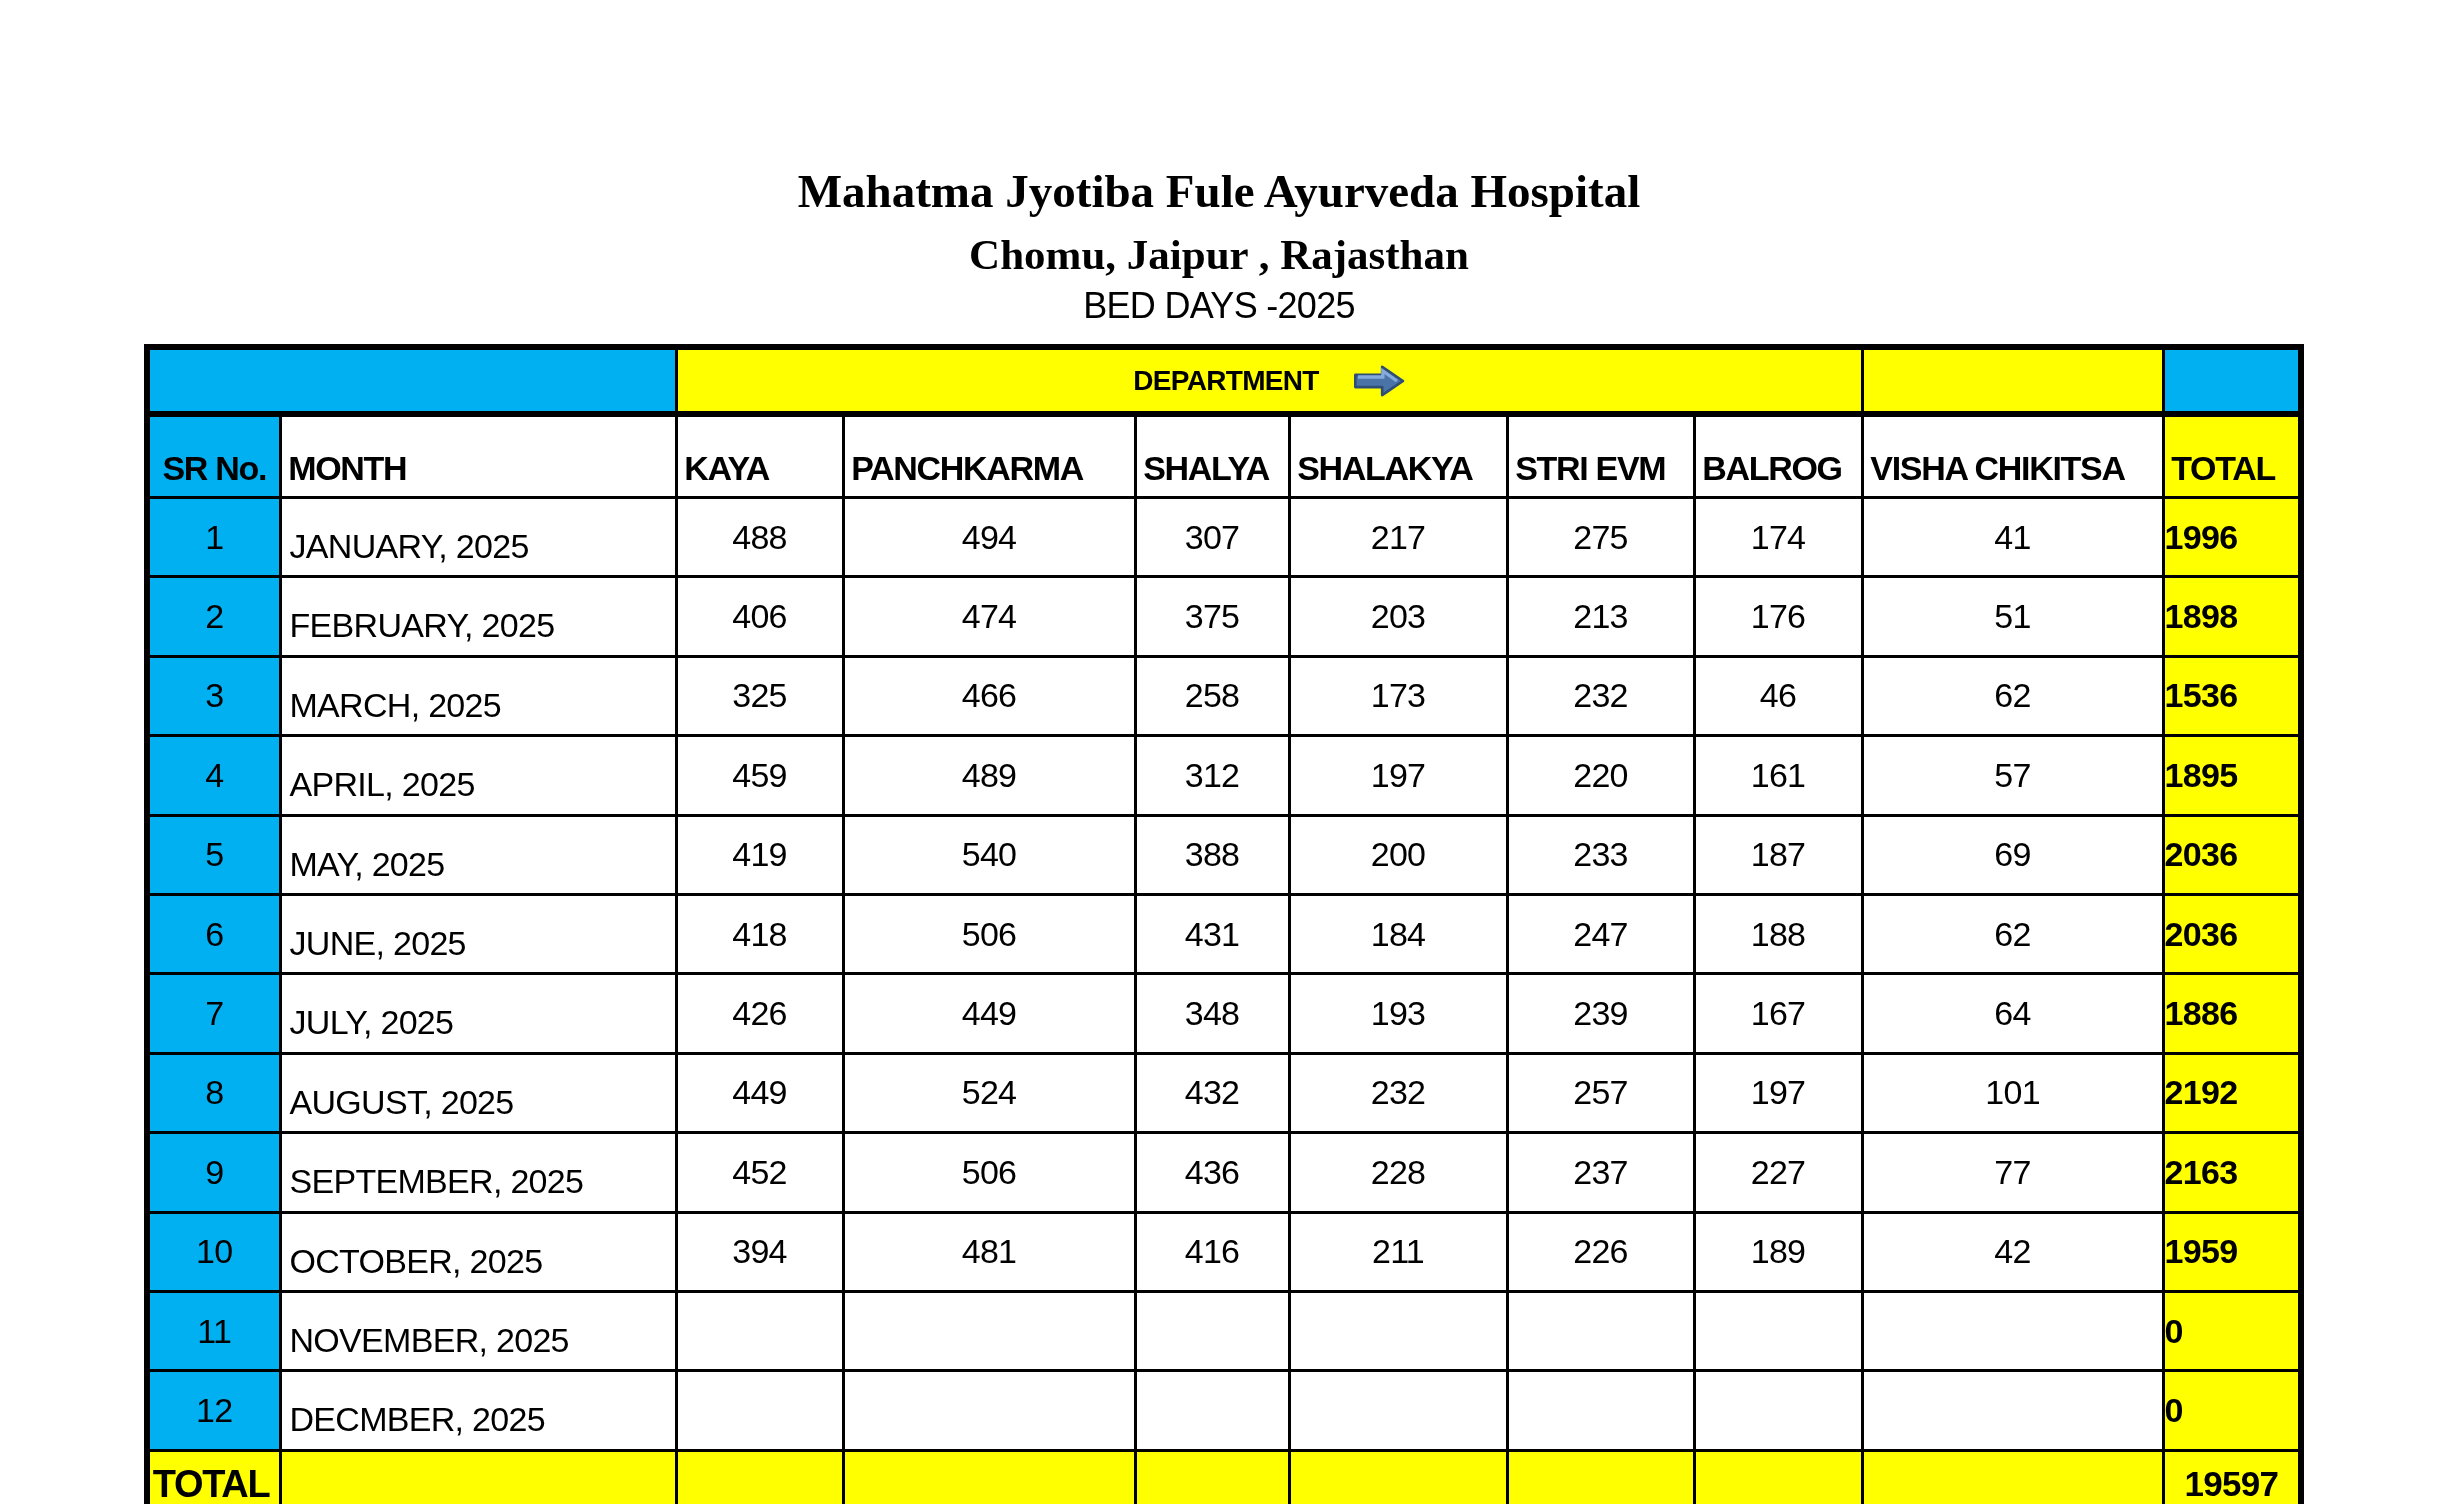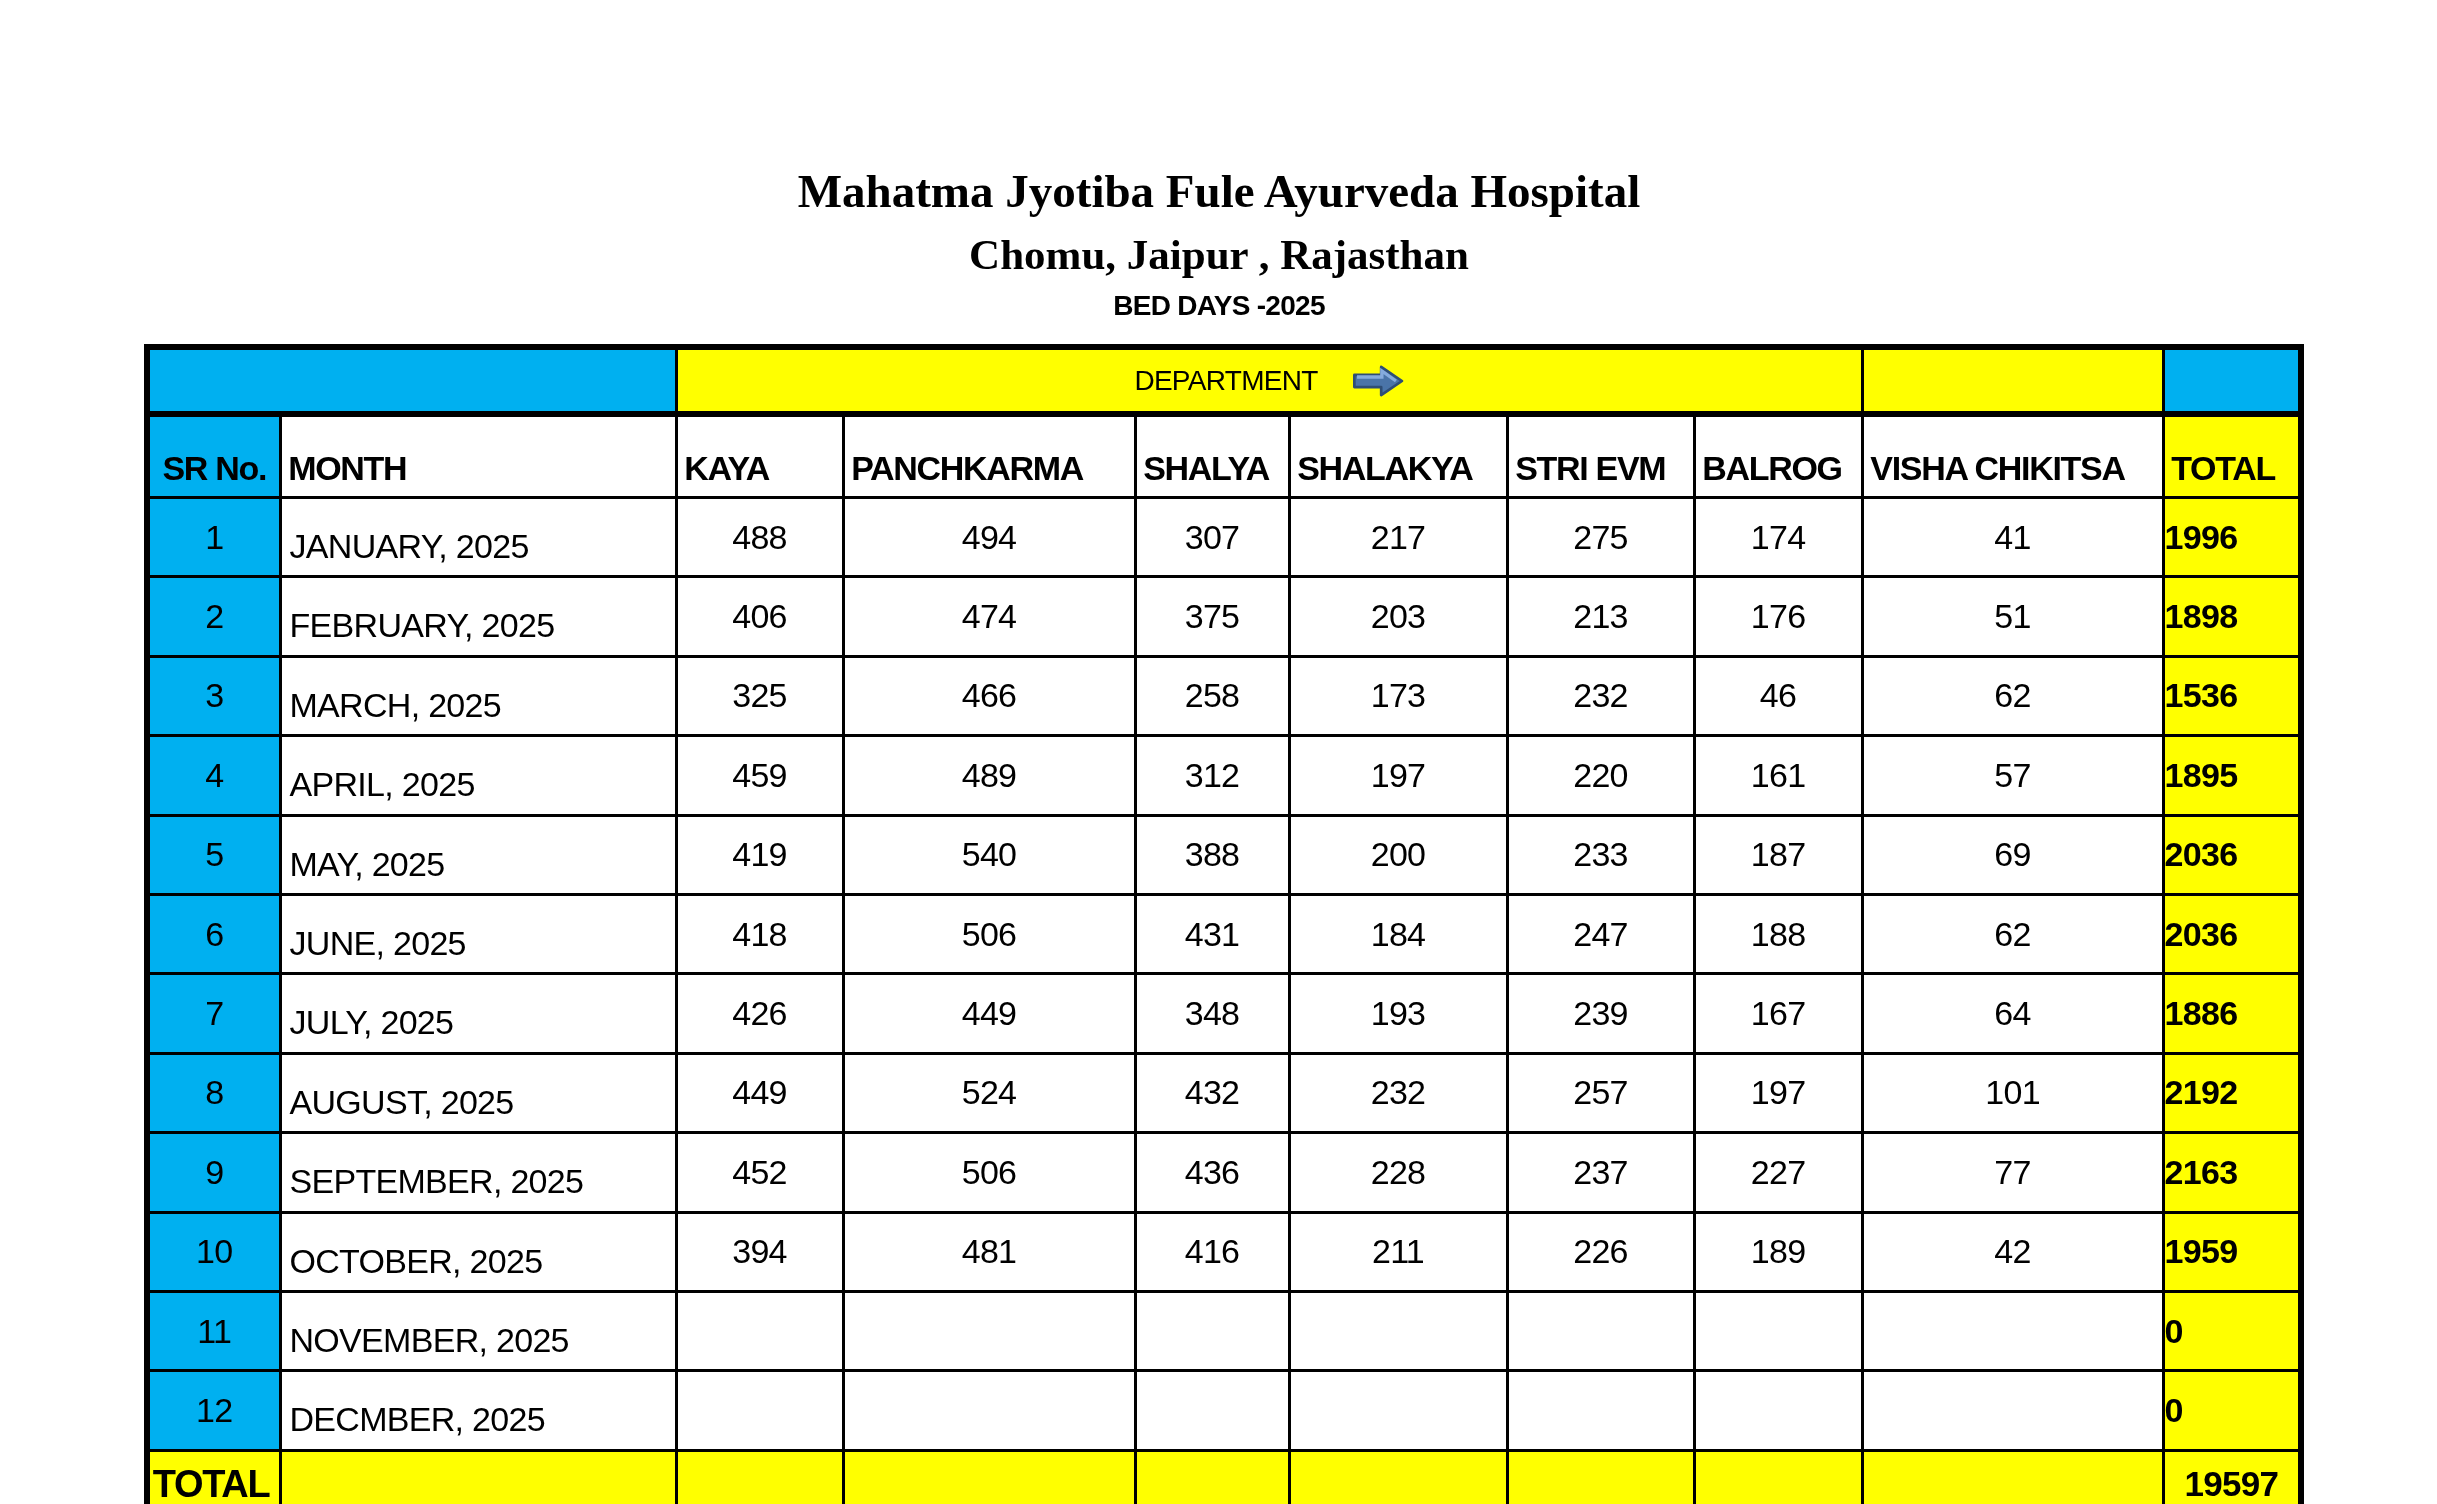--- a/index.html
+++ b/index.html
@@ -13,36 +13,36 @@
   .titles{position:absolute;top:156px;left:0;width:2438px;text-align:center;}
   .title{
     font-family:"Liberation Serif",serif;
     font-weight:bold;font-size:47px;line-height:70px;margin:0;
   }
   .subtitle{
     font-family:"Liberation Serif",serif;
     font-weight:bold;font-size:43px;line-height:58px;margin:0;
   }
   .report-heading{
-    font-weight:bold;font-size:28px;line-height:44px;margin:0;letter-spacing:-0.7px;
+    font-weight:normal;font-size:36px;line-height:44px;margin:0;letter-spacing:-0.7px;
   }
   
   table.bed-table{
     position:absolute;left:144px;top:344px;
     width:2155px;table-layout:fixed;
     border-collapse:collapse;border:6.7px solid #000;
     background:#fff;
   }
   td{border:3.4px solid #000;padding:0;overflow:hidden;white-space:nowrap;}
   tr.band-row td{height:61px;border-bottom-width:6px;}
   .cyan{background:#00B0F0;}
   .yellow{background:#FFFF00;}
   .band-dept{
     text-align:center;vertical-align:middle;
-    font-weight:normal;font-size:28px;letter-spacing:-0.7px;
+    font-weight:bold;font-size:28px;letter-spacing:-0.7px;
   }
   .band-dept .dept-wrap{display:inline-flex;align-items:center;gap:35px;}
   tr.header-row td{
     height:71px;vertical-align:bottom;
     font-weight:bold;font-size:34px;letter-spacing:-1.3px;
     padding:0 0 8px 6.7px;text-align:left;
   }
   tr.header-row td.sr-head{text-align:center;padding-left:0;}
   .month-head-wrap{position:relative;display:block;}
   .down-arrow{position:absolute;left:123px;top:-65px;}

